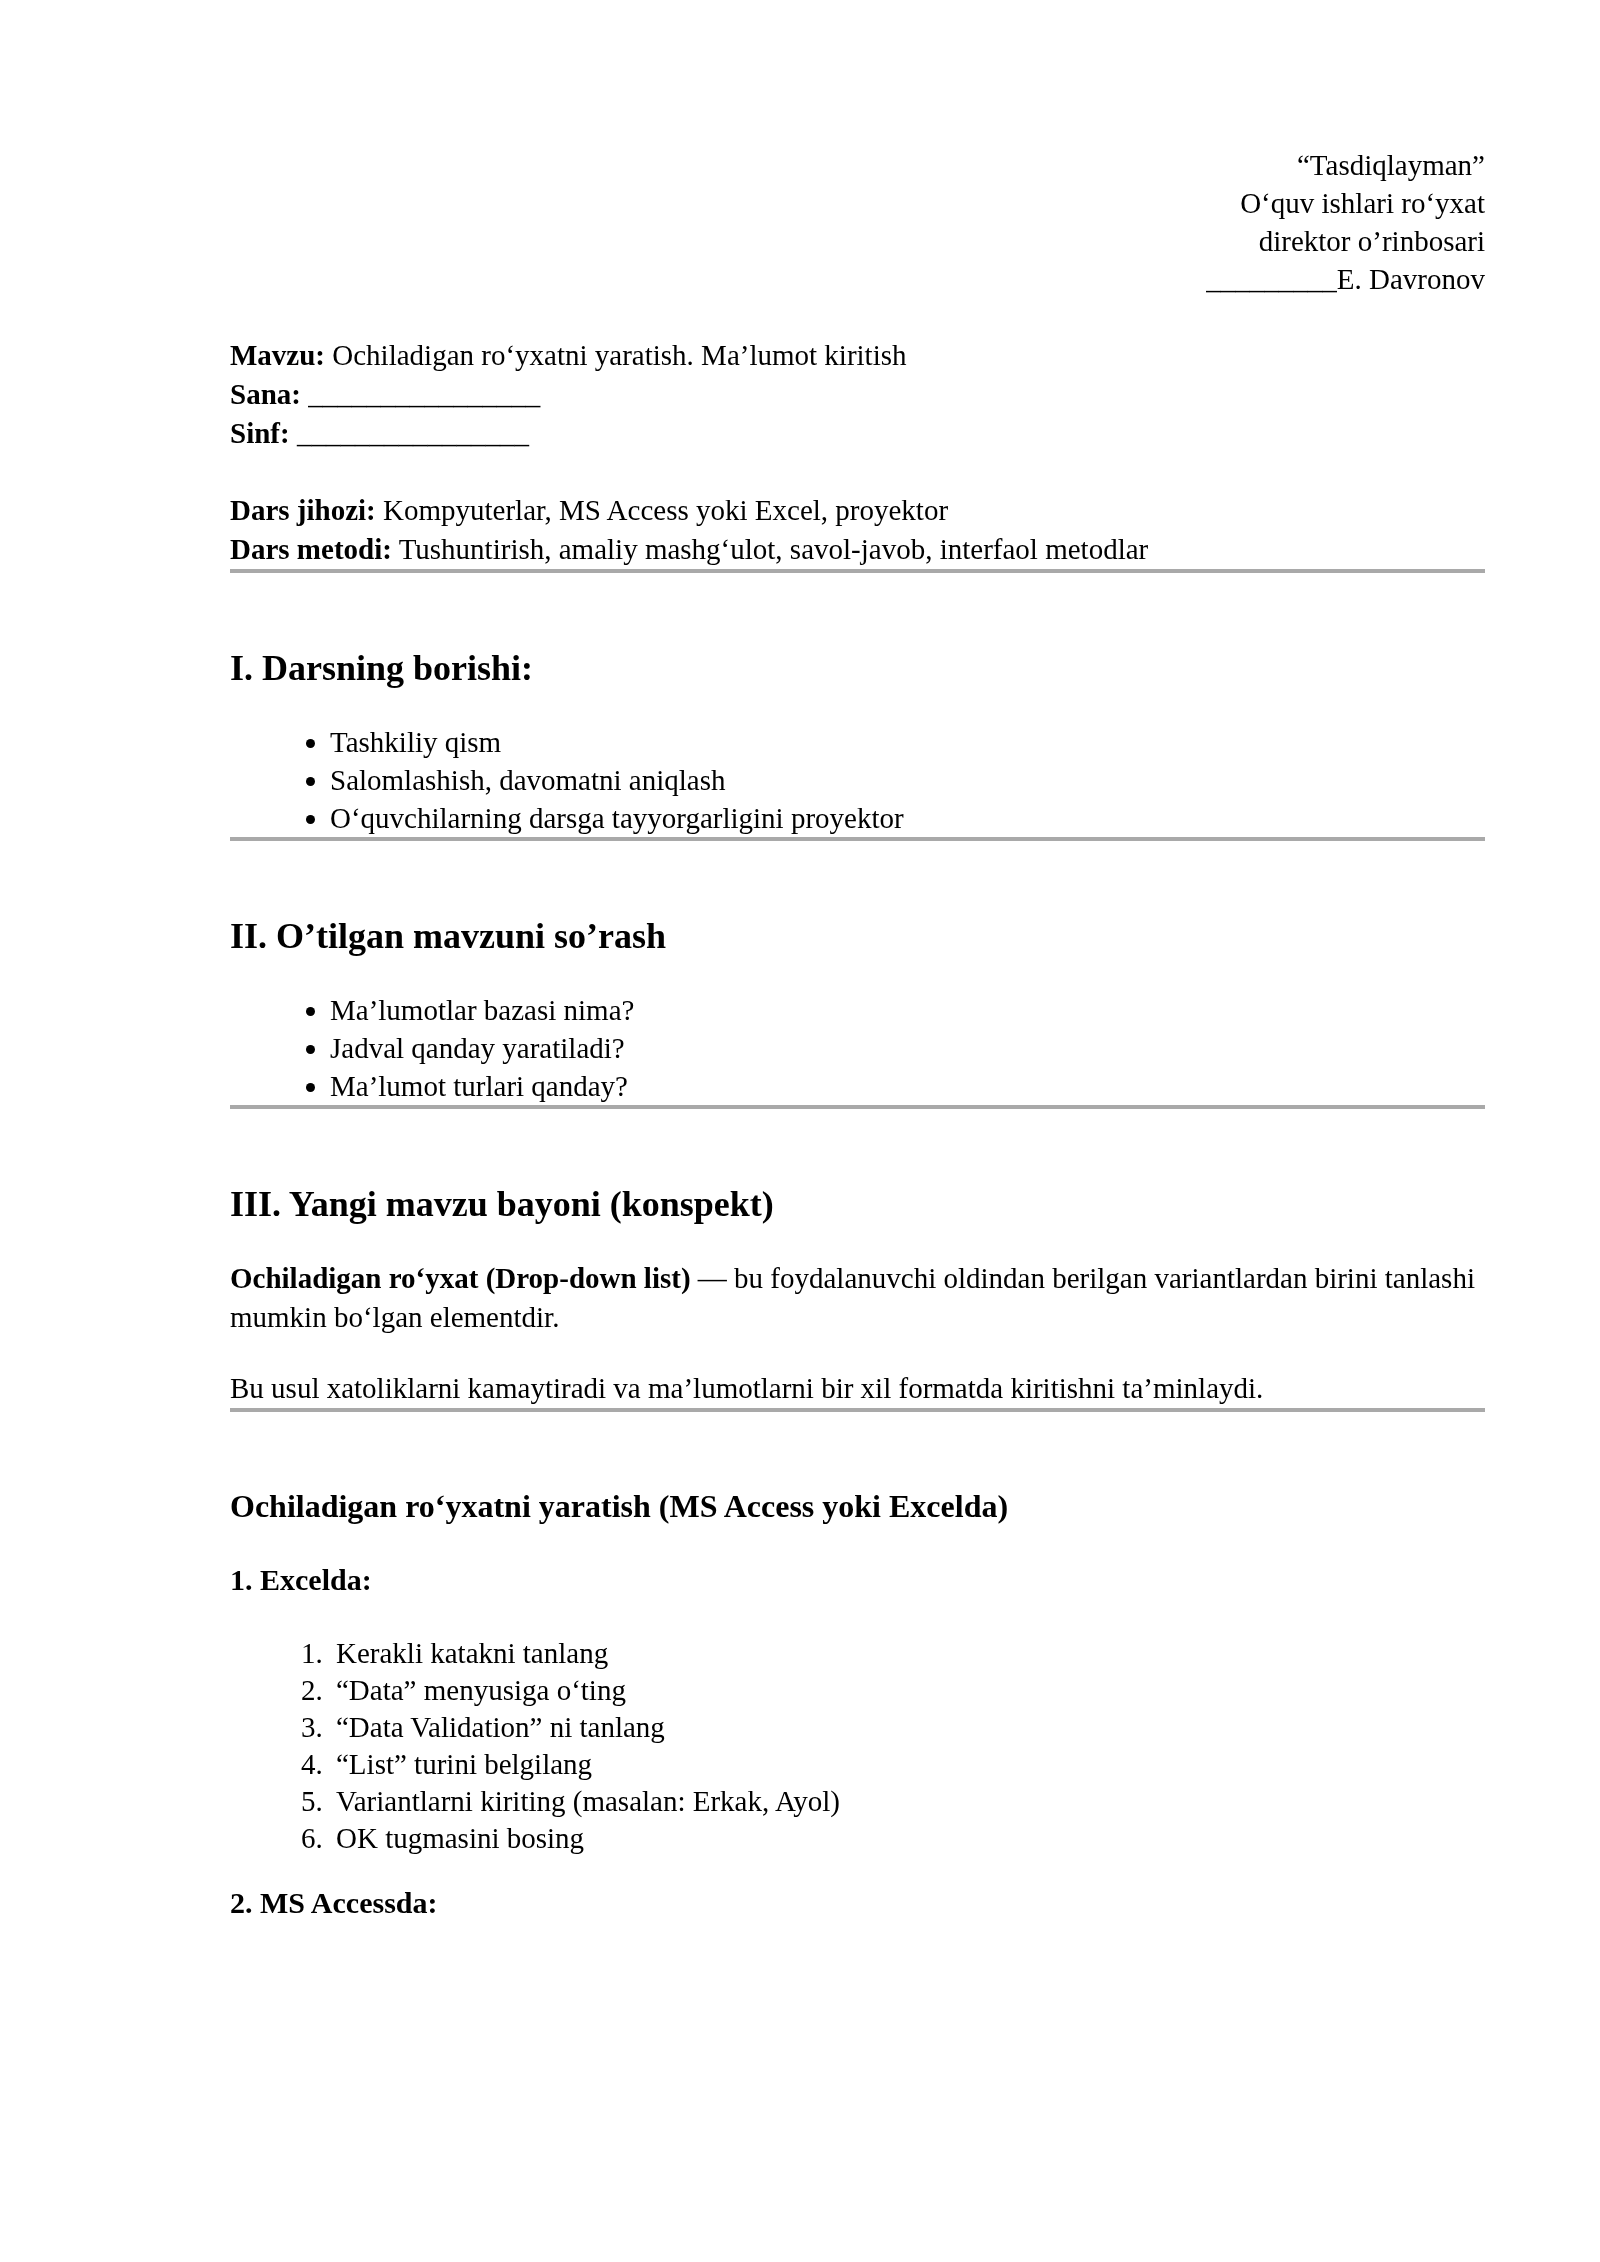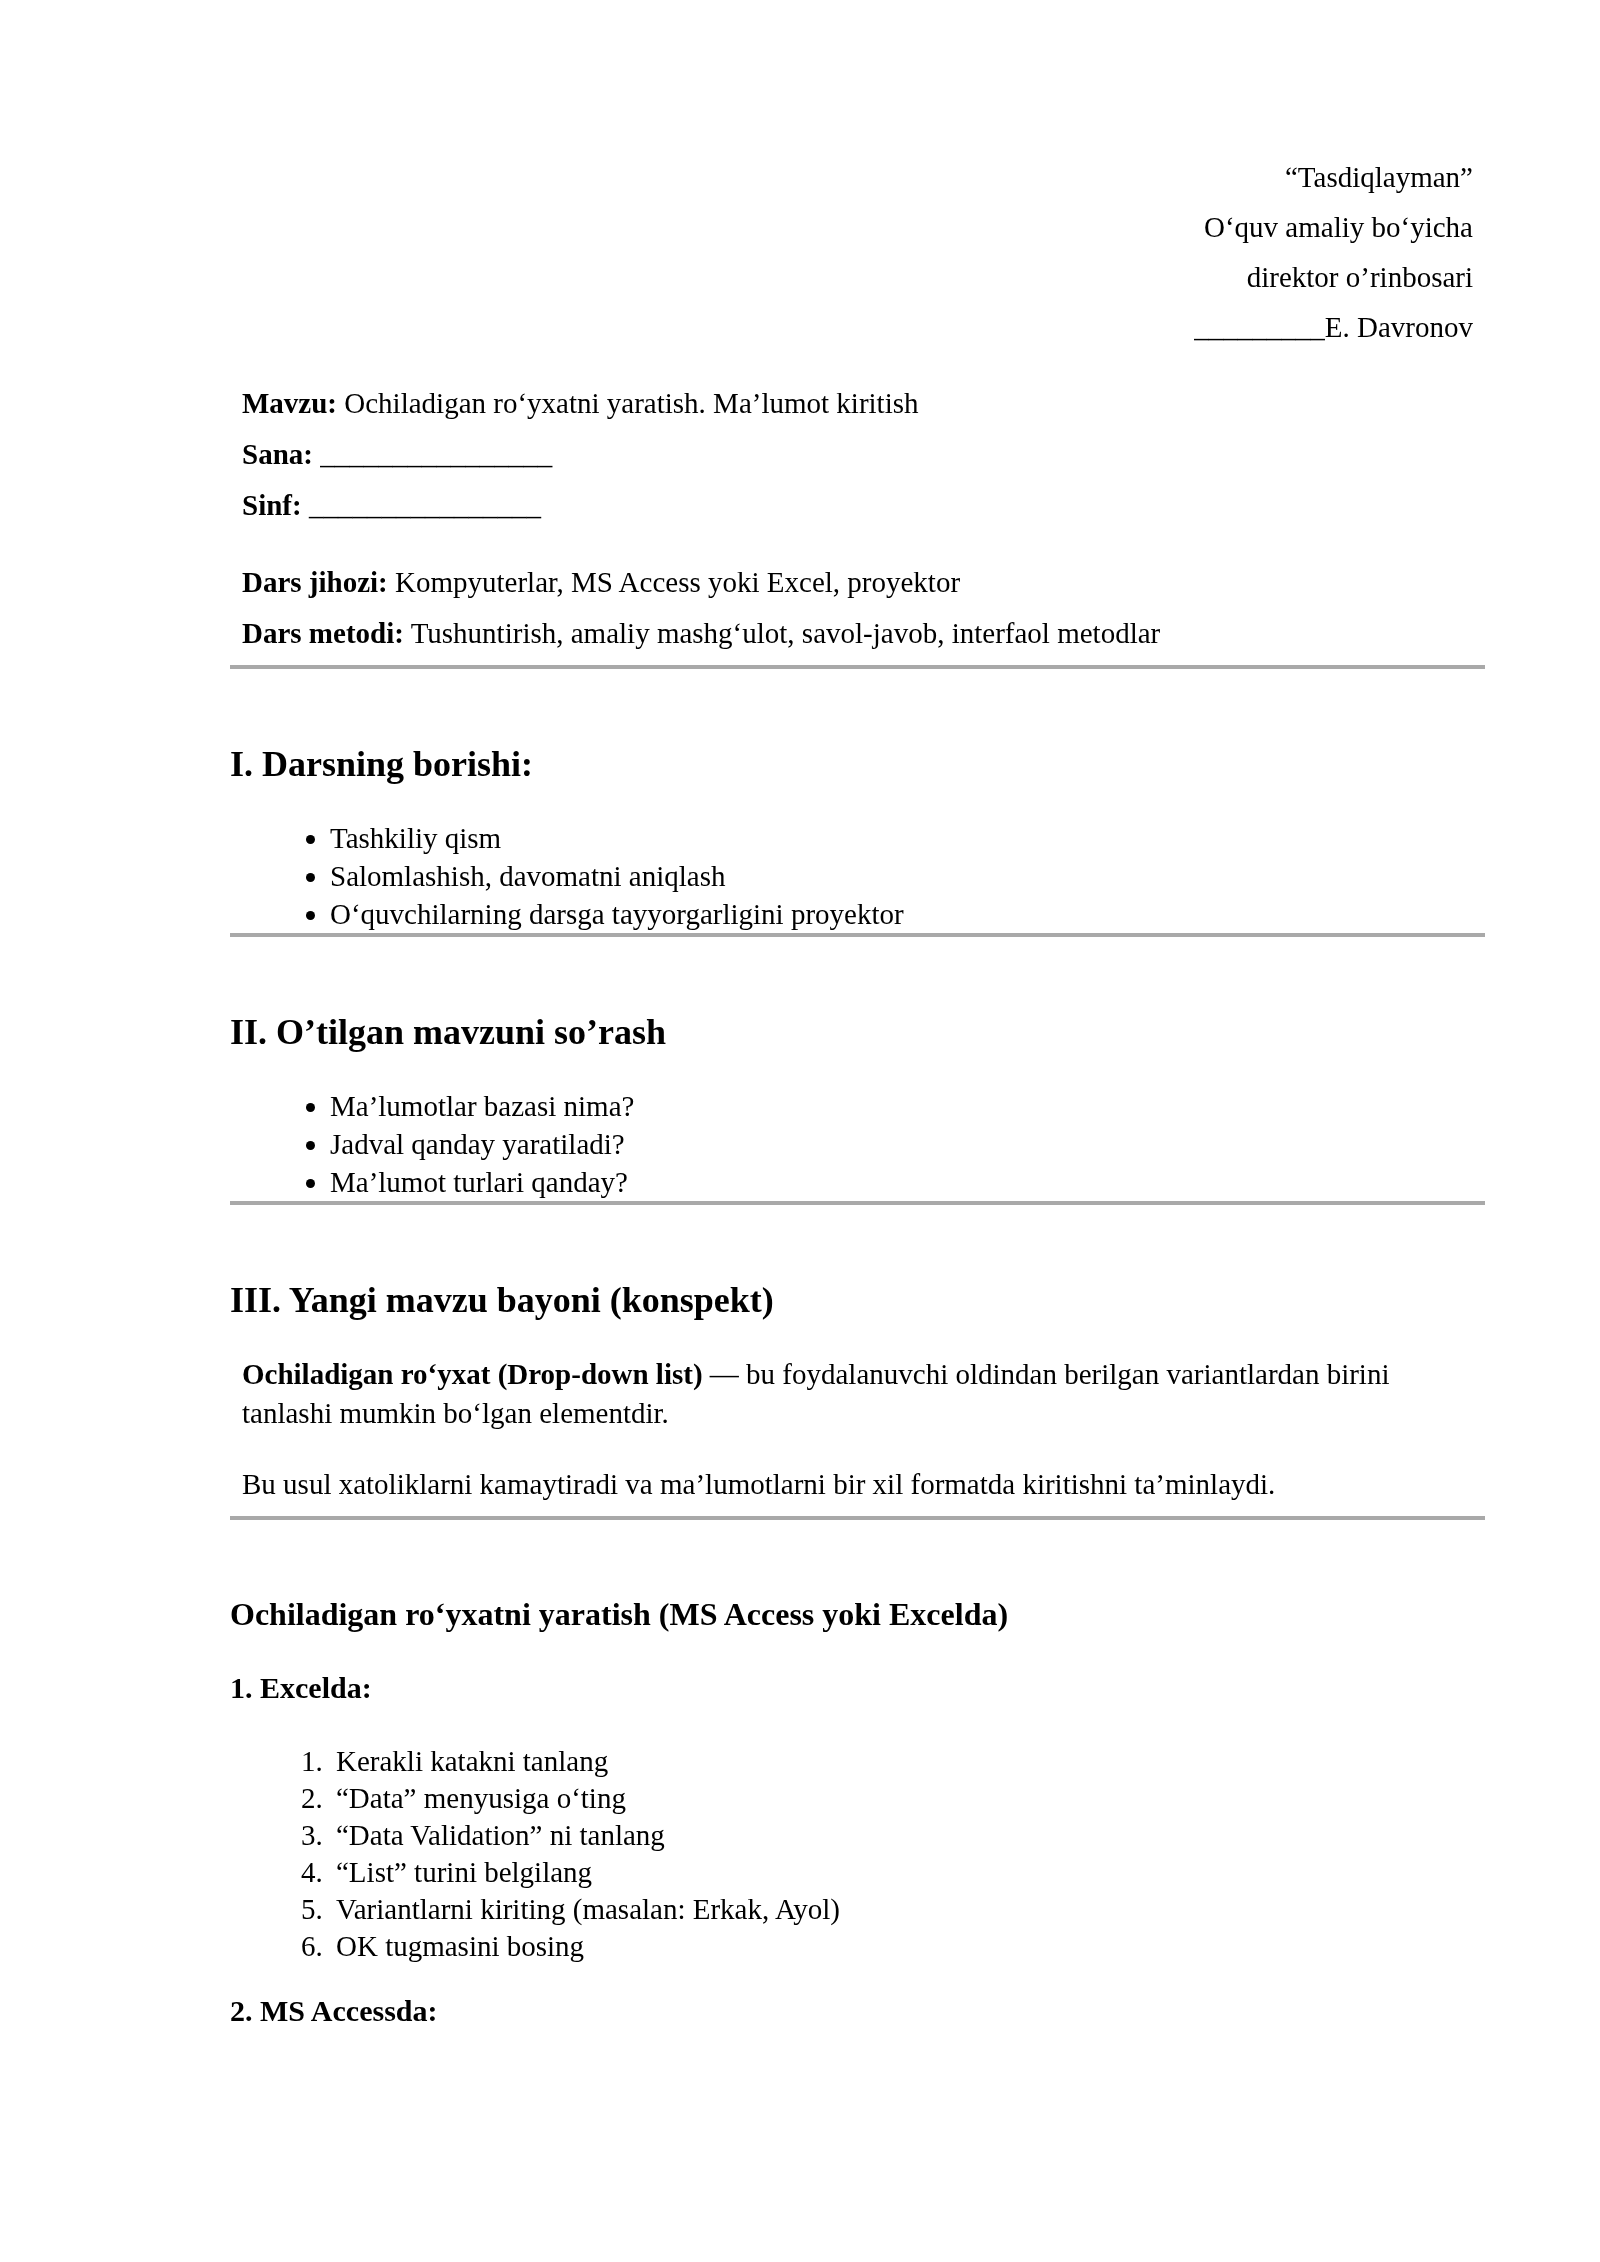--- a/index.html
+++ b/index.html
@@ -12,21 +12,21 @@
     font-family: "Liberation Serif", "DejaVu Serif", serif;
     font-size: 29px;
     line-height: 39px;
     overflow: hidden;
   }
   .page {
     width: 1600px;
     height: 2262px;
     padding: 146px 115px 0 230px;
   }
-  p { margin: 12px; }
+  p { margin: 0; }
   .b { font-weight: bold; }
 
   .approval {
     text-align: right;
     line-height: 38px;
   }
 
   .meta-block { margin-top: 38px; }
 
   hr.rule {
@@ -80,21 +80,21 @@
   .para { margin-top: 33px; }
   .para2 { margin-top: 32px; }
 </style>
 </head>
 <body>
 
 <div class="page">
 
   <div class="approval">
     <p>“Tasdiqlayman”</p>
-    <p>Oʻquv amaliy boʻyicha</p>
+    <p>Oʻquv ishlari roʻyxat</p>
     <p>direktor o’rinbosari</p>
     <p>_________E. Davronov</p>
   </div>
 
   <div class="meta-block">
     <p><span class="b">Mavzu:</span> <span>Ochiladigan roʻyxatni yaratish. Ma’lumot kiritish</span></p>
     <p><span class="b">Sana:</span> <span>________________</span></p>
     <p><span class="b">Sinf:</span> <span>________________</span></p>
   </div>
 

